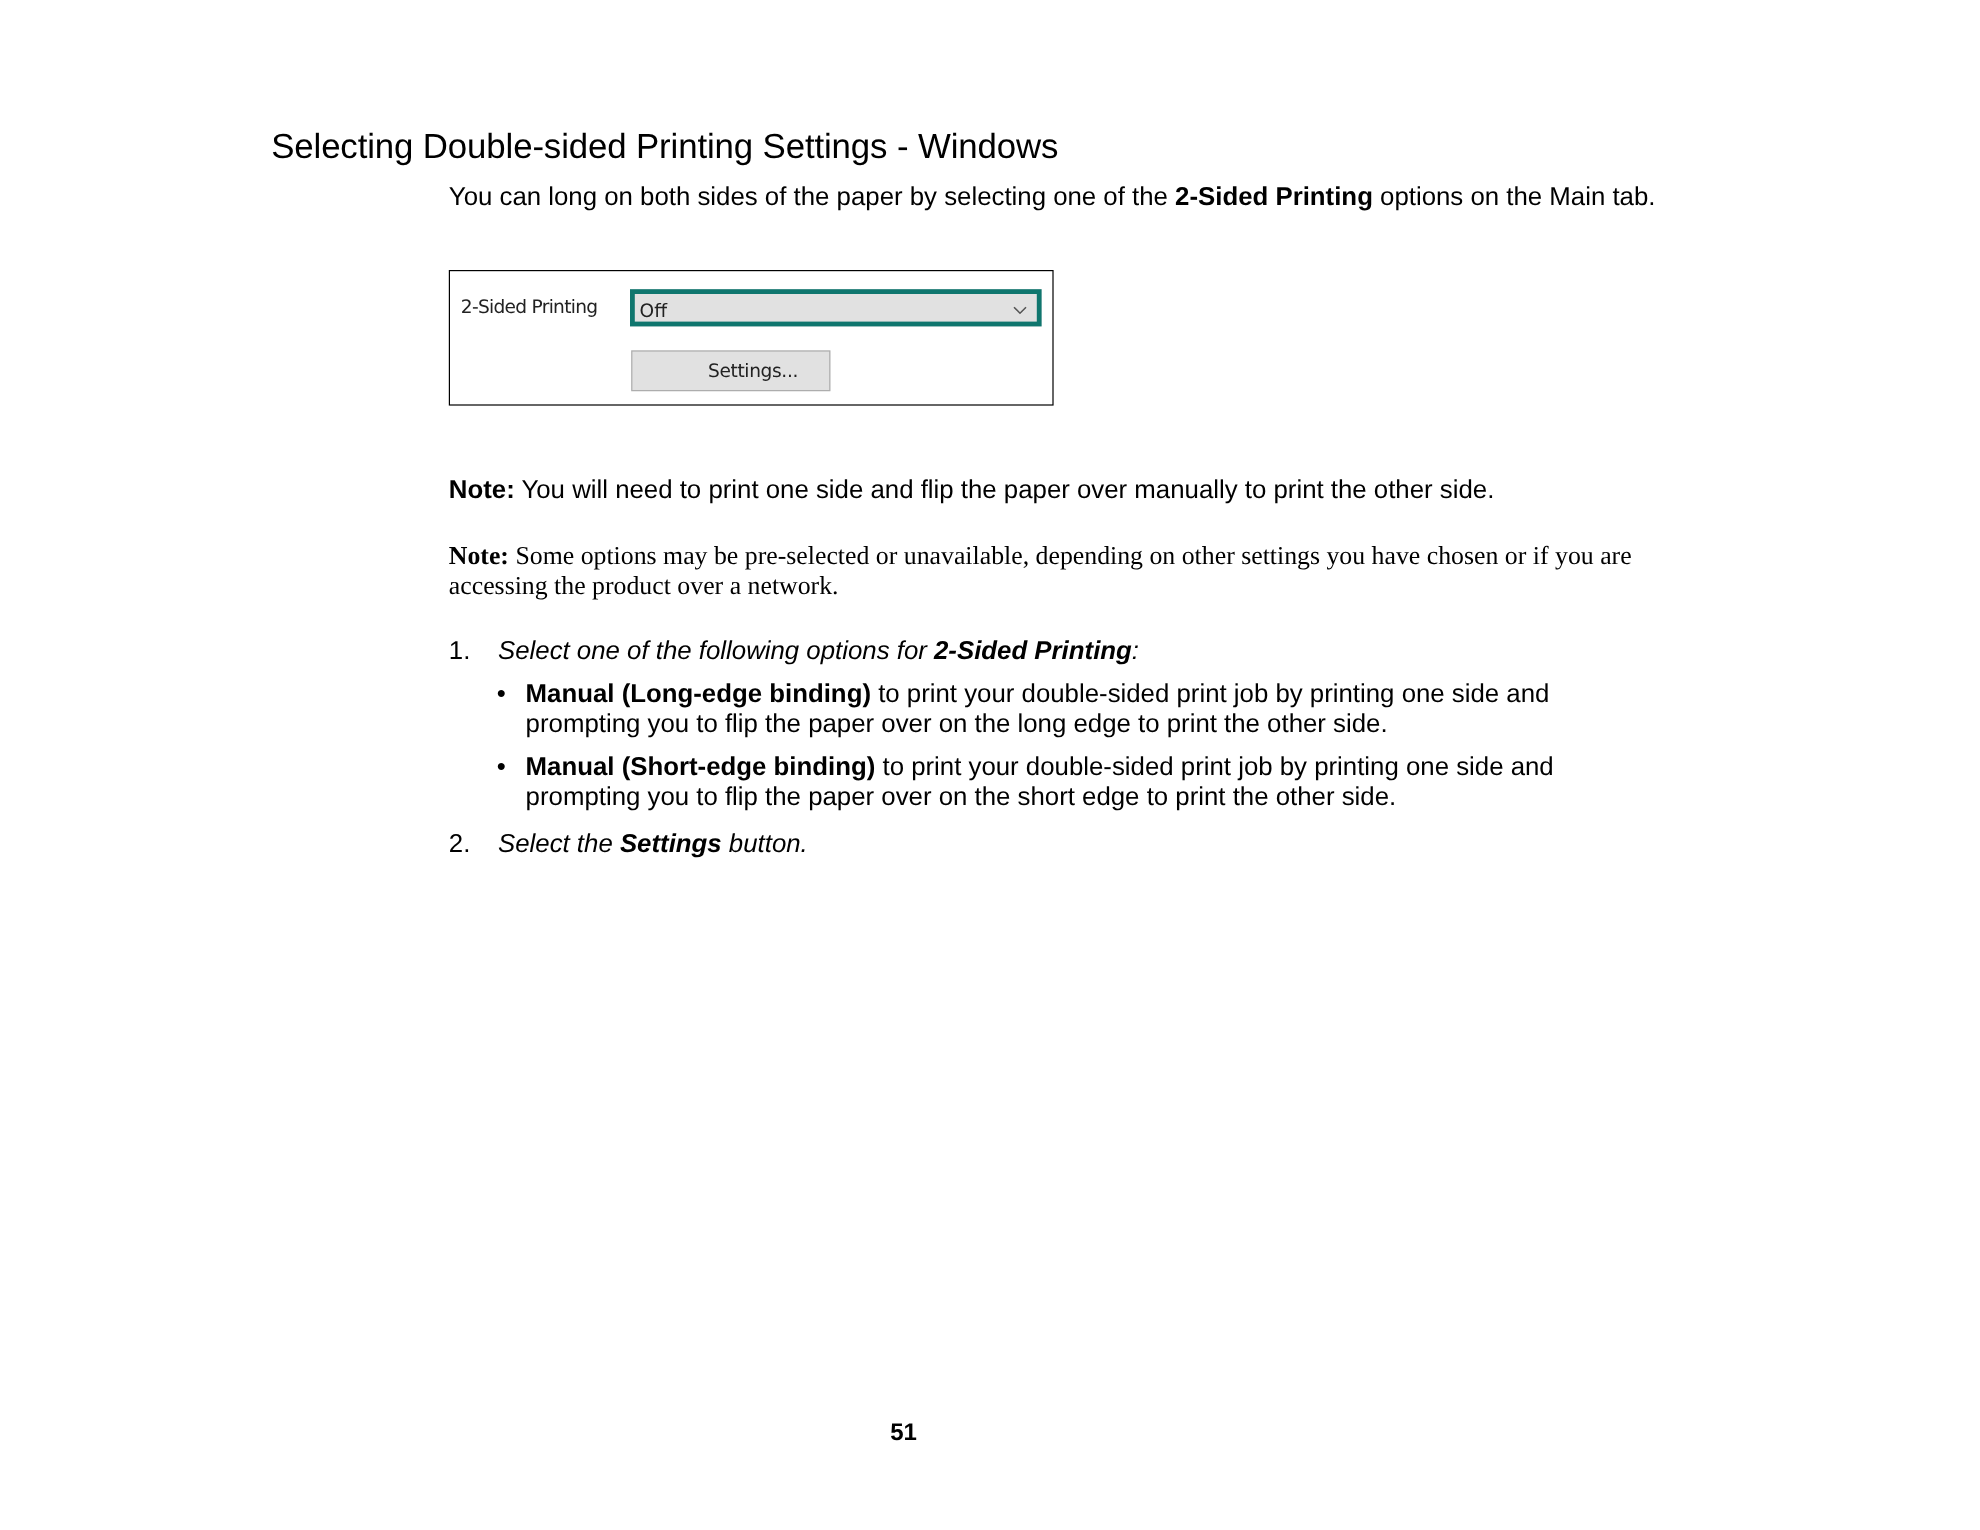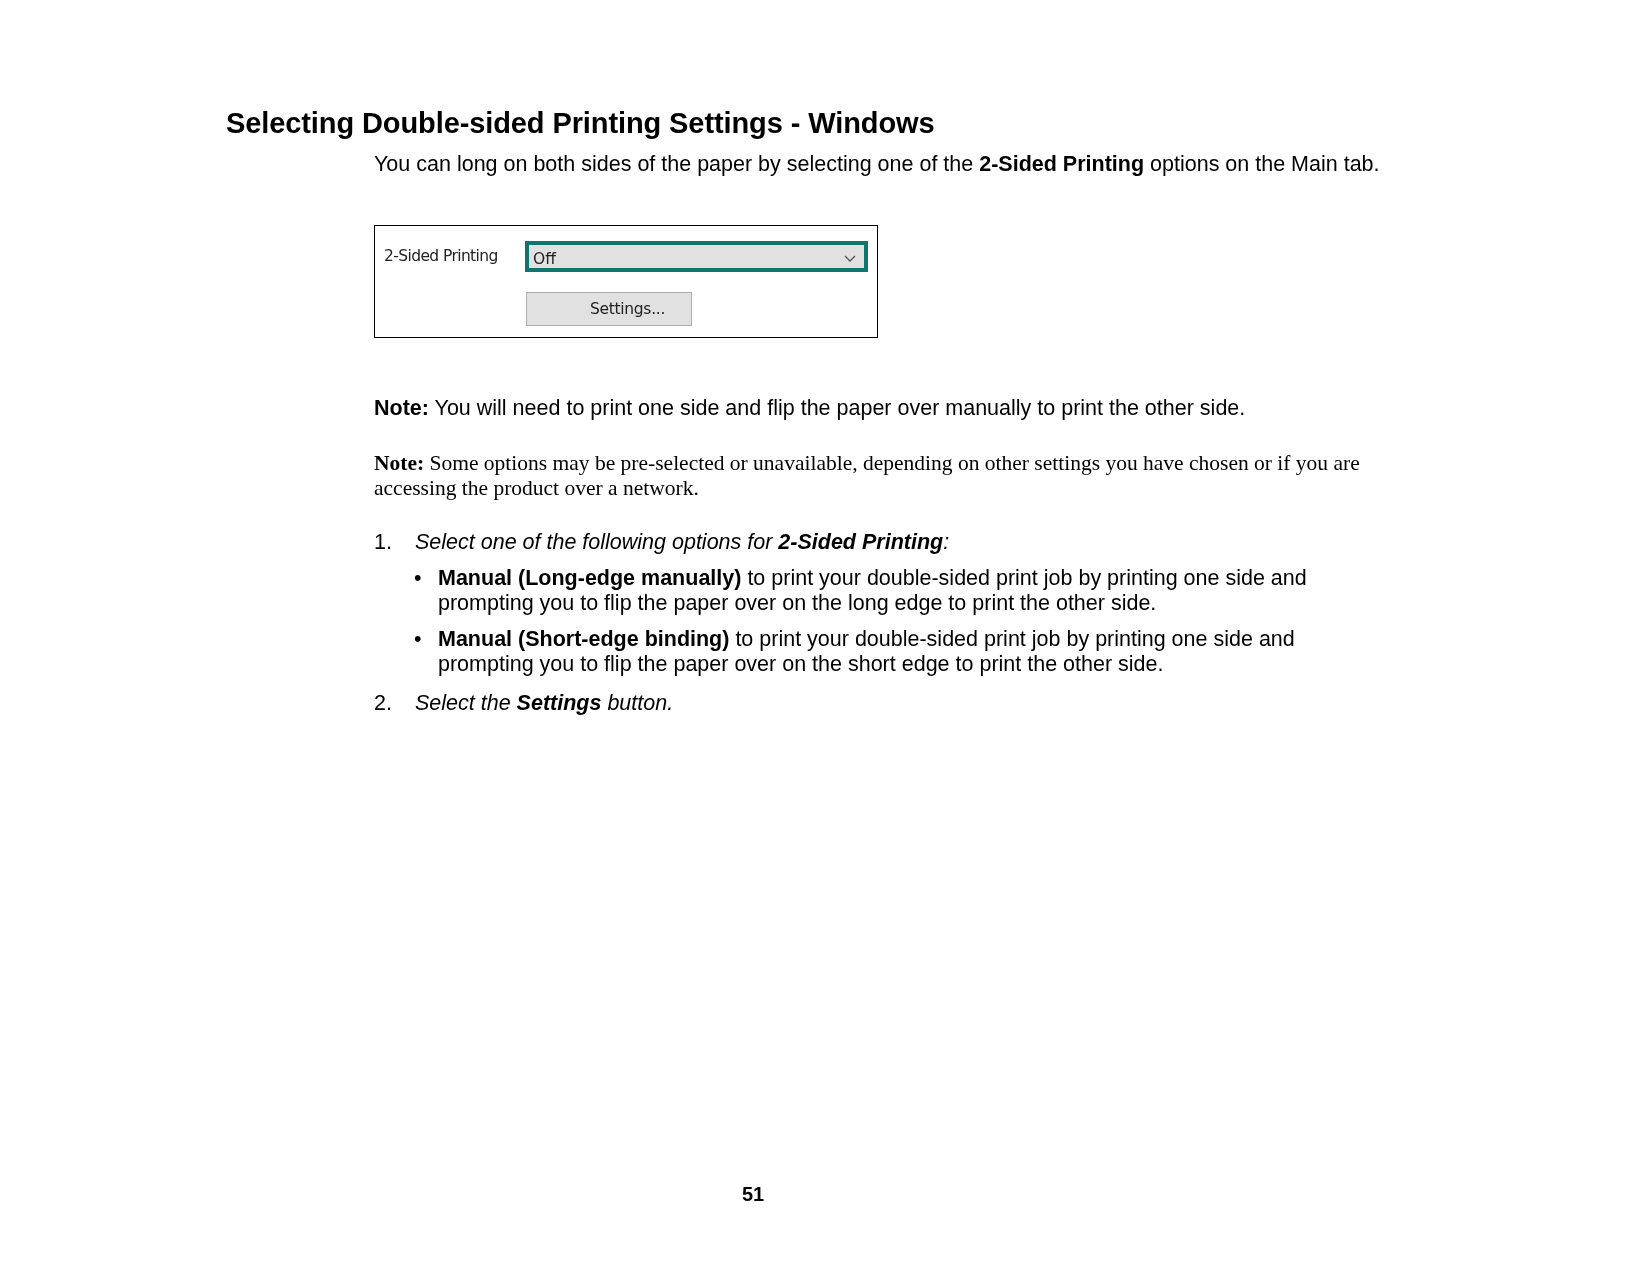--- a/index.html
+++ b/index.html
@@ -2,21 +2,21 @@
 <html><head>
 <meta charset="utf-8">
 <style>
   html, body { margin: 0; padding: 0; background: #ffffff; }
   body {
     width: 1650px; height: 1275px; position: relative; overflow: hidden;
     font-family: "Liberation Sans", "DejaVu Sans", sans-serif; color: #000;
   }
   .title {
     position: absolute; left: 226px; top: 107px;
-    font-size: 29px; font-weight: bold; margin: 0; letter-spacing: -0.1px;
+    font-size: 29px; font-weight: normal; margin: 0; letter-spacing: -0.1px;
   }
   .body-text {
     position: absolute; left: 374px; width: 1050px;
     font-size: 21.5px; line-height: 25px; margin: 0;
   }
   .p1 { top: 152px; }
   .dialog {
     position: absolute; left: 374px; top: 225px; width: 504px; height: 113px;
     border: 1.5px solid #000; box-sizing: border-box; background: #fff;
     font-family: "DejaVu Sans", sans-serif; font-size: 15.5px; color: #222;
@@ -73,21 +73,21 @@
 
 <p class="body-text note2"><b>Note:</b><span> Some options may be pre-selected or unavailable, depending on other settings you have chosen or if you are accessing the product over a network.</span></p>
 
 <div class="step step1">
   <span class="step-num">1.</span>
   <span class="step-text"><span>Select one of the following options for </span><b>2-Sided Printing</b><span>:</span></span>
 </div>
 
 <div class="bullet b1">
   <span class="bullet-dot">•</span>
-  <span class="bullet-text"><b>Manual (Long-edge manually)</b><span> to print your double-sided print job by printing one side and prompting you to flip the paper over on the long edge to print the other side.</span></span>
+  <span class="bullet-text"><b>Manual (Long-edge binding)</b><span> to print your double-sided print job by printing one side and prompting you to flip the paper over on the long edge to print the other side.</span></span>
 </div>
 
 <div class="bullet b2">
   <span class="bullet-dot">•</span>
   <span class="bullet-text"><b>Manual (Short-edge binding)</b><span> to print your double-sided print job by printing one side and prompting you to flip the paper over on the short edge to print the other side.</span></span>
 </div>
 
 <div class="step step2">
   <span class="step-num">2.</span>
   <span class="step-text"><span>Select the </span><b>Settings</b><span> button.</span></span>

